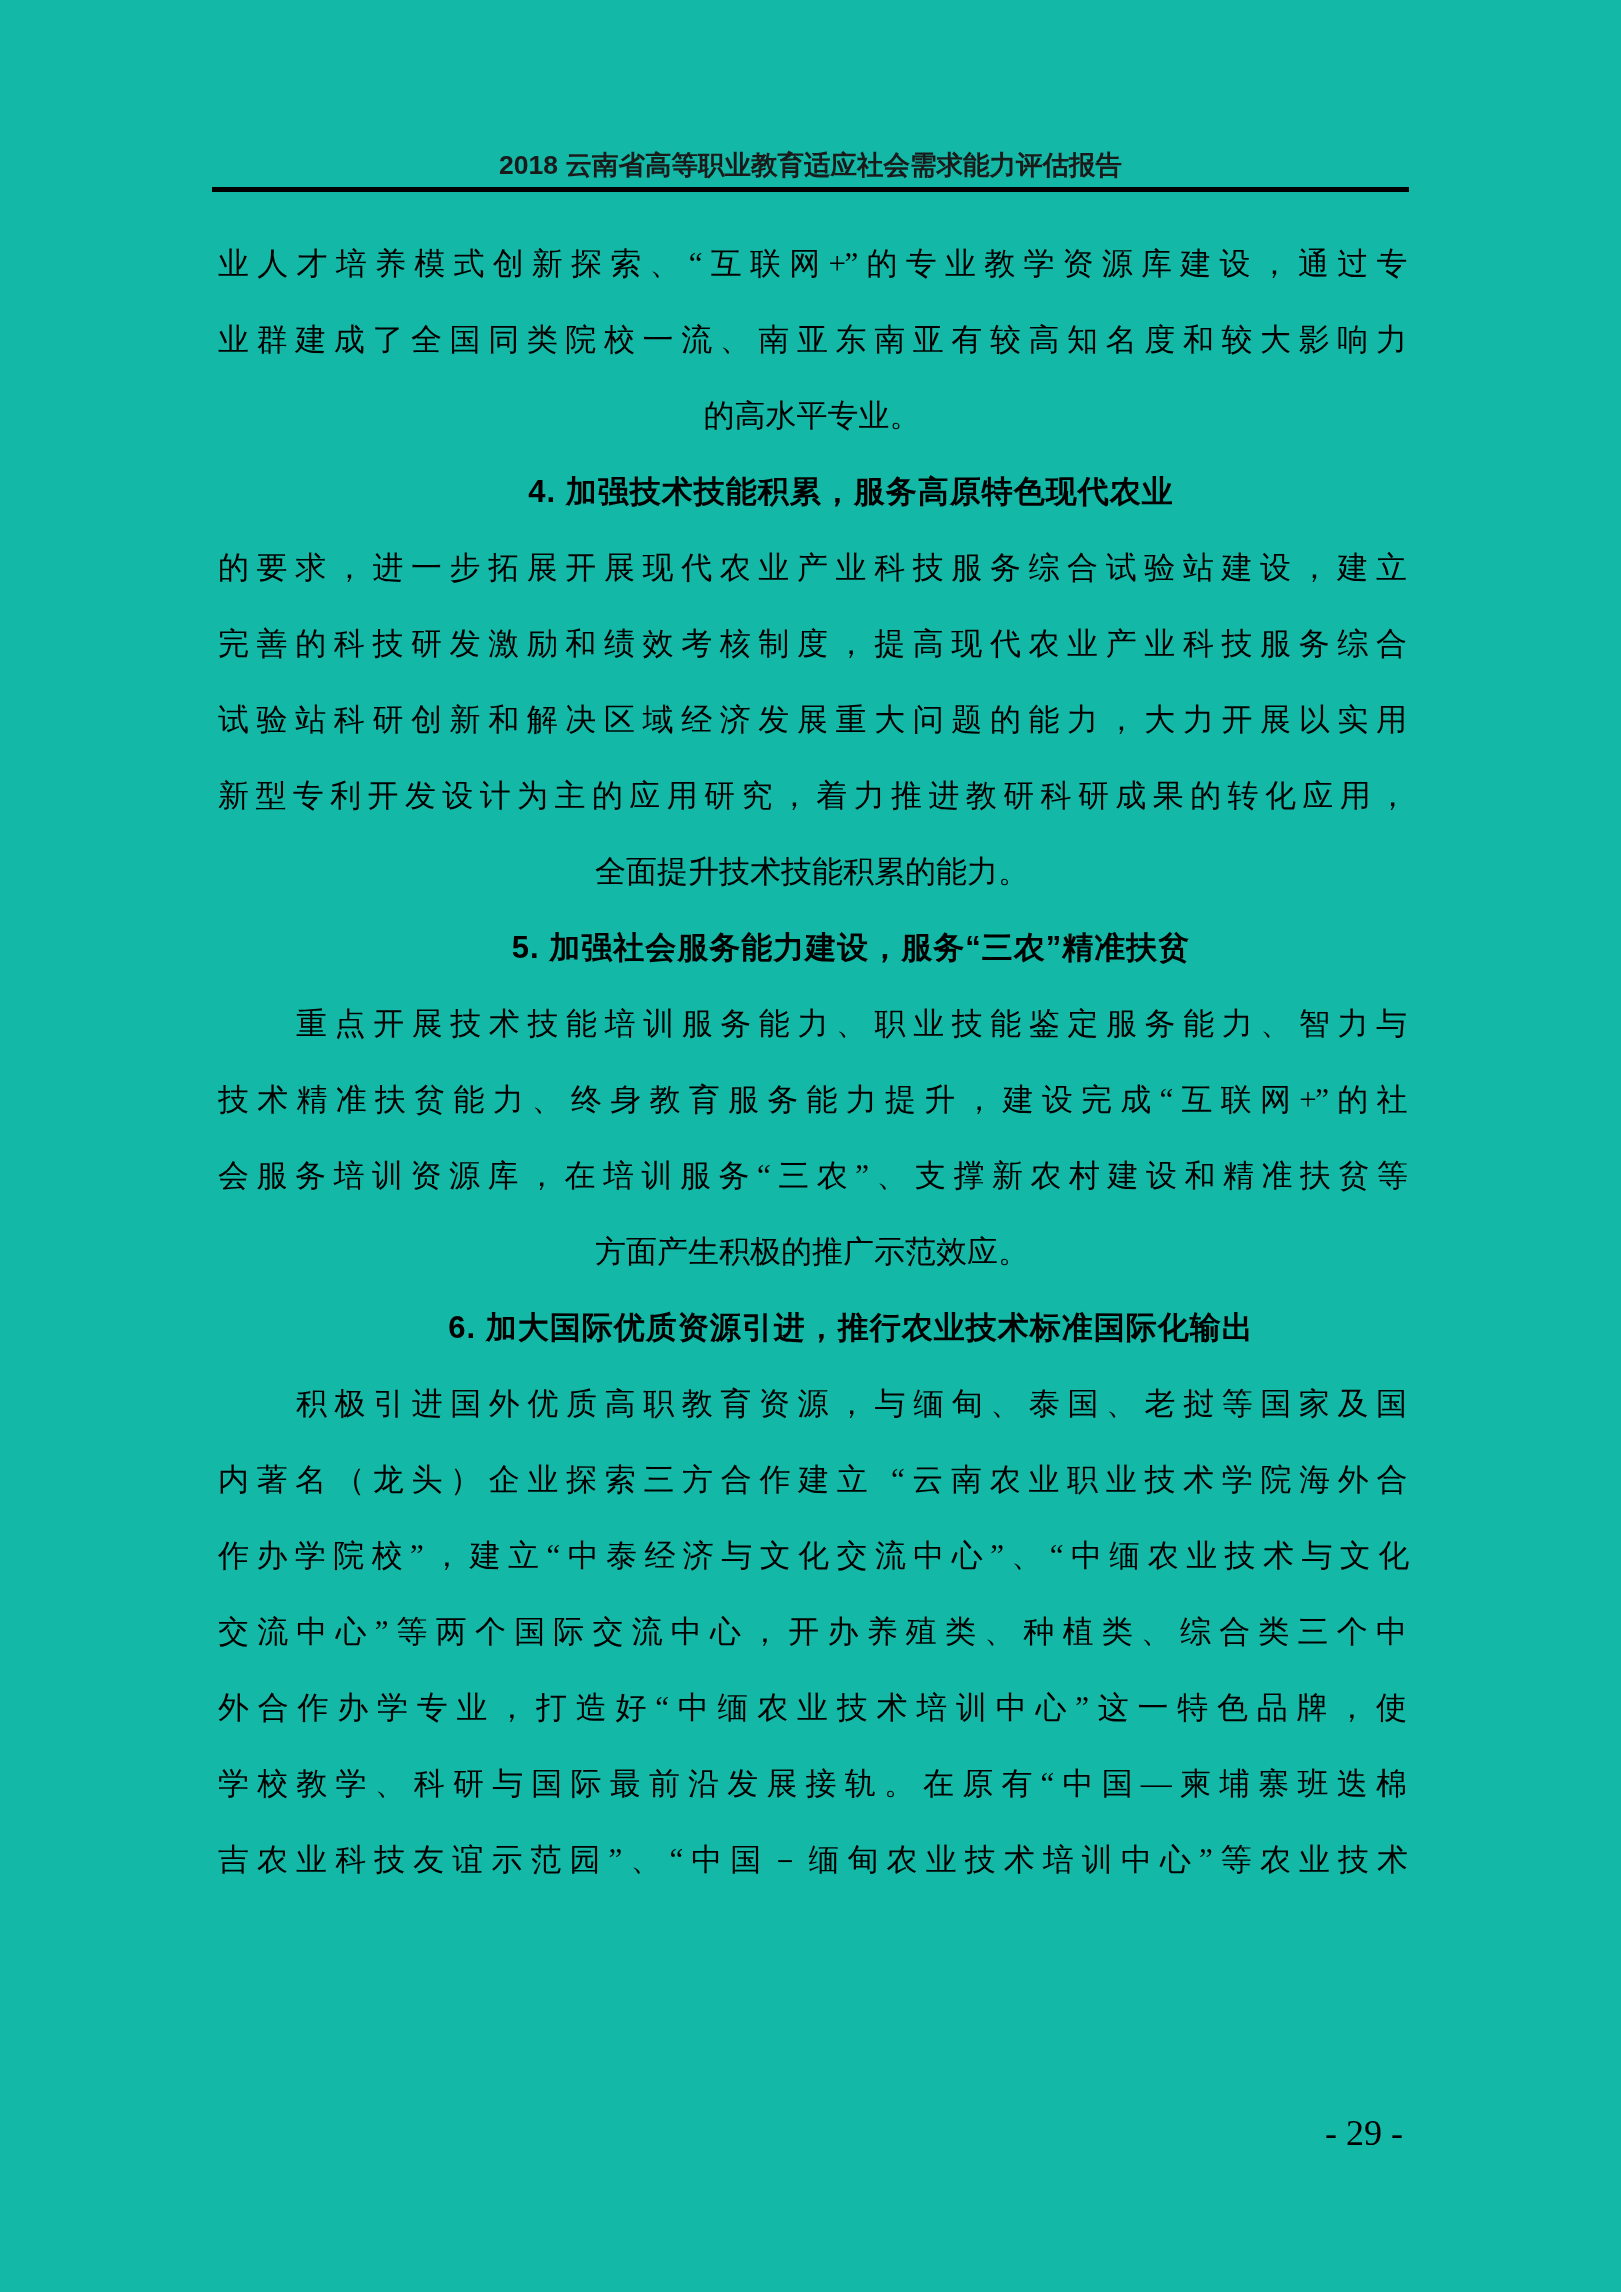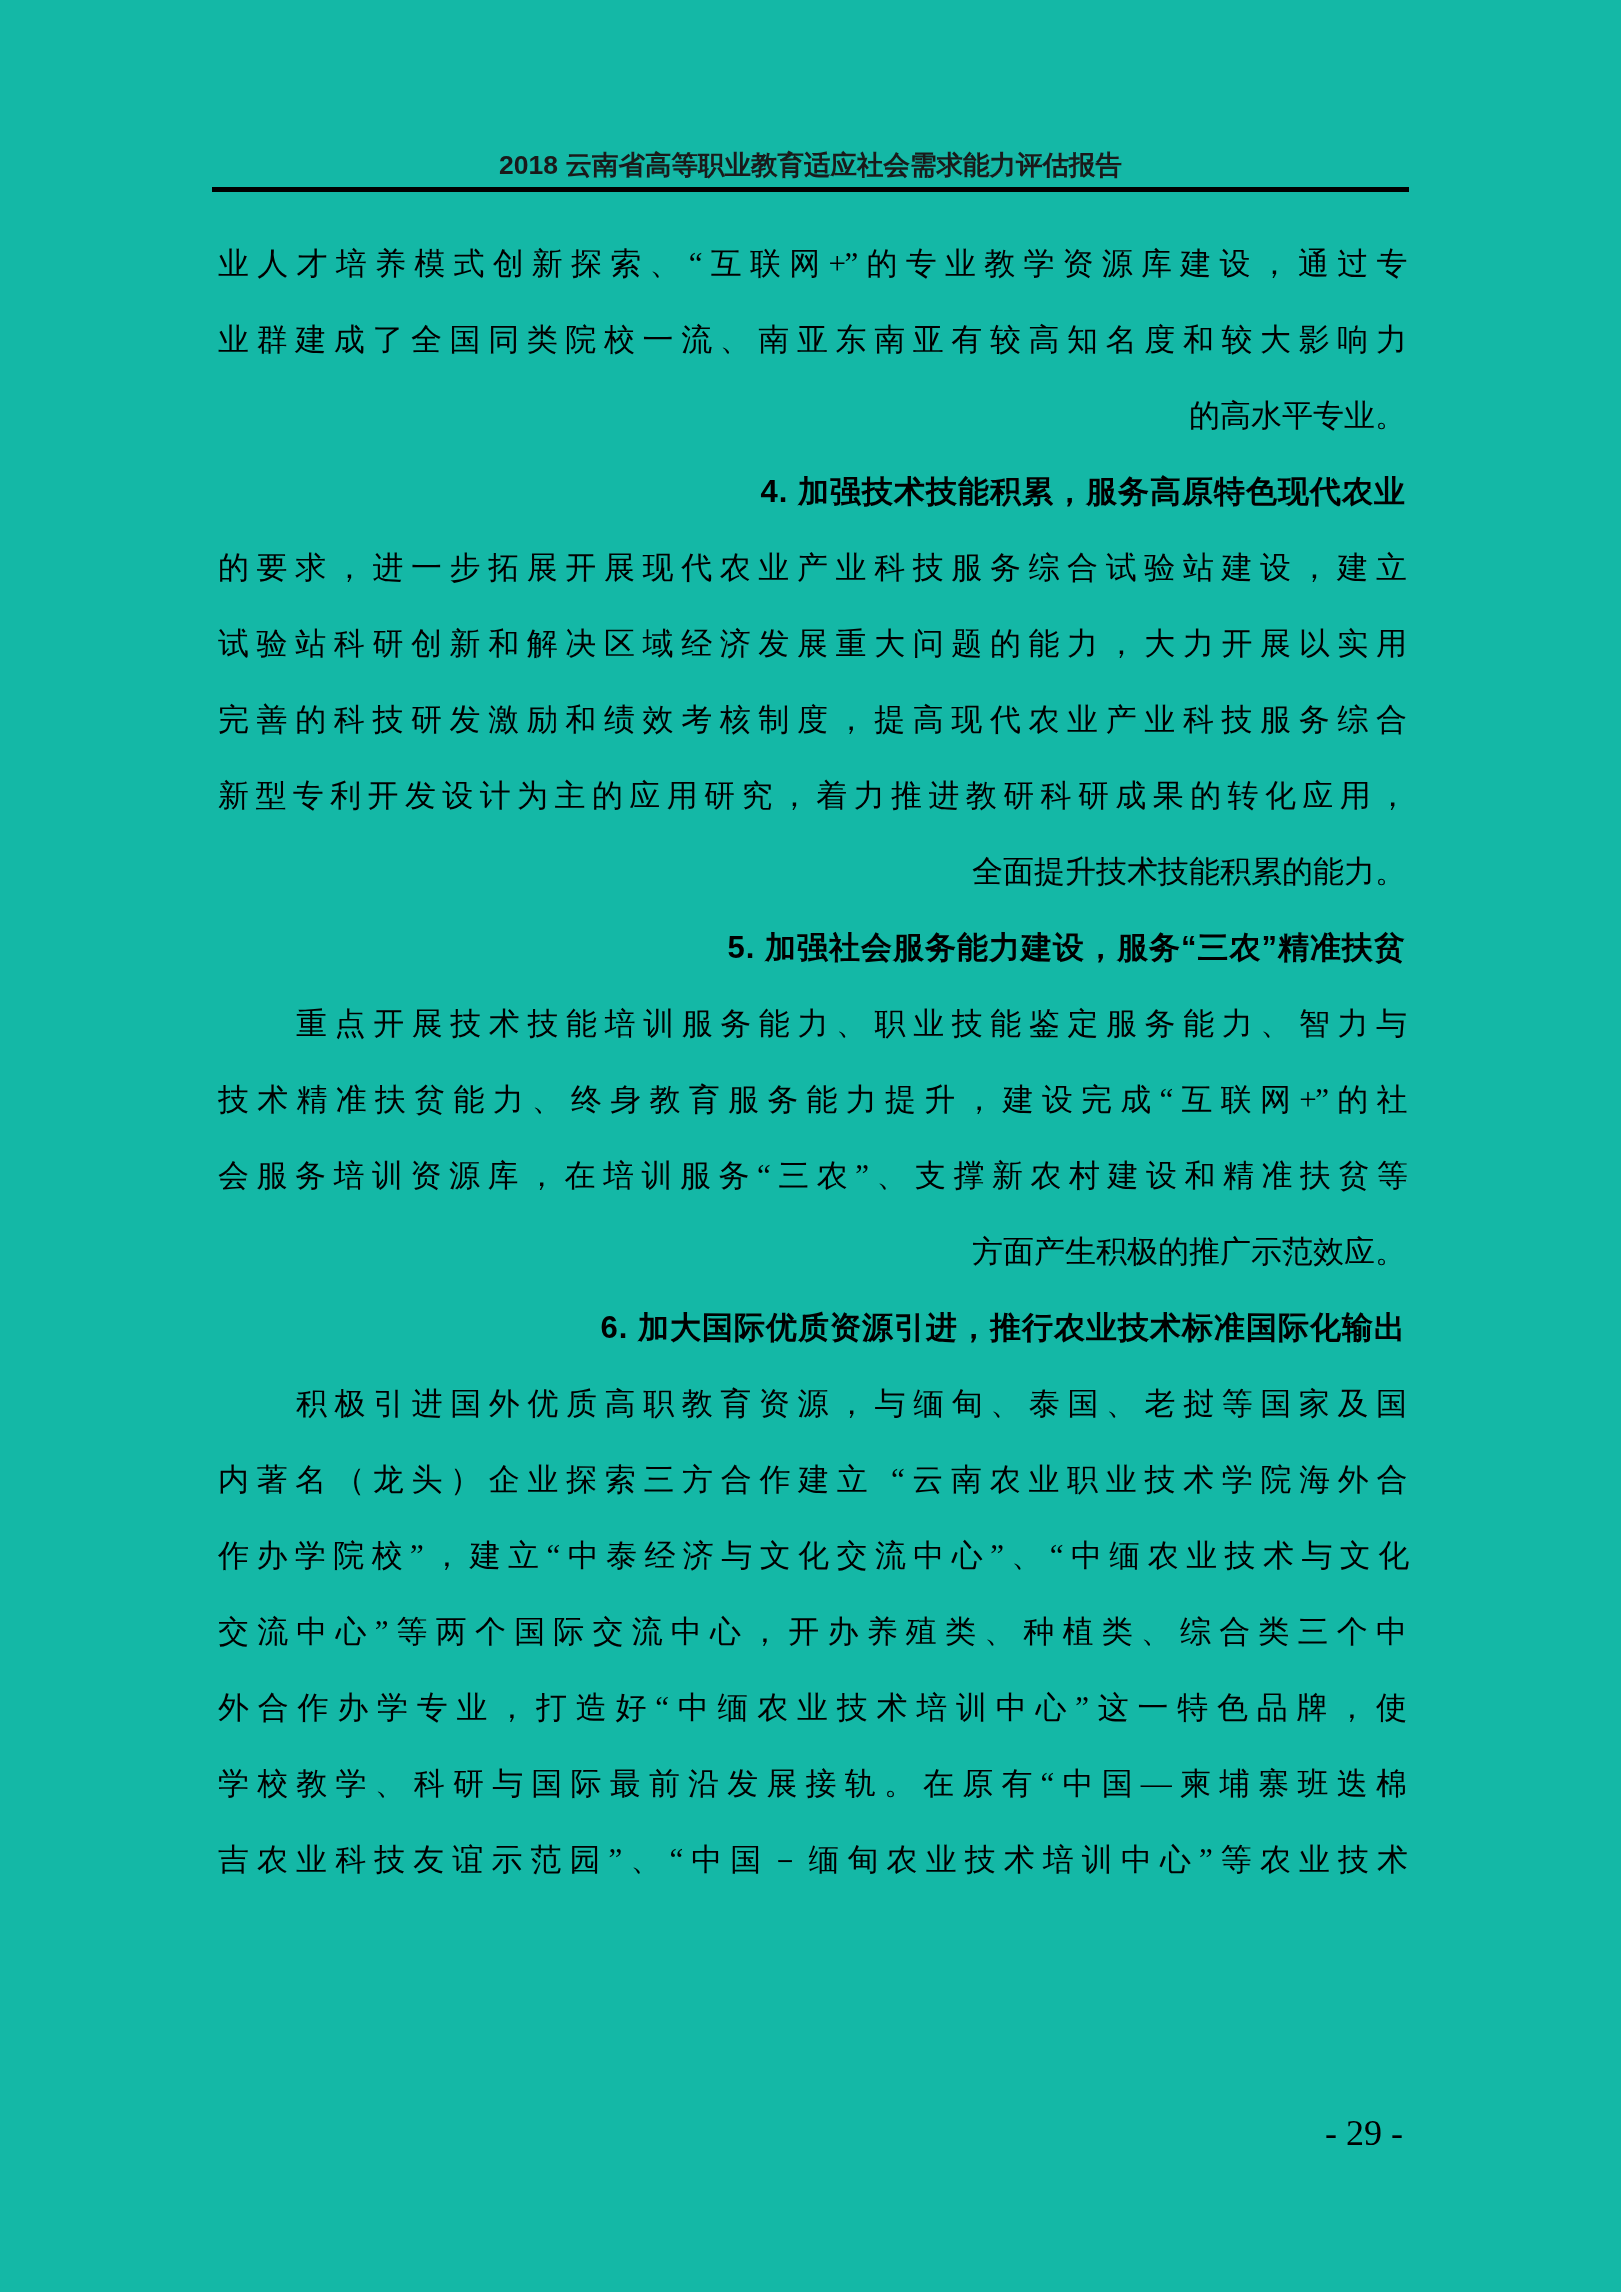--- a/index.html
+++ b/index.html
@@ -31,21 +31,21 @@
     position:absolute;
     top:226px; left:218px;
     width:1188px;
     font-family:"Liberation Serif","DejaVu Serif",serif;
     font-size:31px;
     line-height:76px;
   }
   .line {
     height:76px;
     white-space:nowrap;
-    text-align:right;
+    text-align:center;
   }
   .line.fill {
     white-space:normal;
     text-align:justify;
     text-align-last:justify;
   }
   .line.indent { padding-left:78px; }
   .line.heading {
     font-family:"Liberation Sans","DejaVu Sans",sans-serif;
     font-weight:bold;
@@ -68,22 +68,22 @@
   <div class="page-header">2018 云南省高等职业教育适应社会需求能力评估报告</div>
 
   <div class="header-rule"></div>
 
   <div class="doc-body">
       <div class="line fill" style="letter-spacing: -1.5px;">业人才培养模式创新探索、“互联网+”的专业教学资源库建设，通过专</div>
       <div class="line fill" style="letter-spacing: -0.9px;">业群建成了全国同类院校一流、南亚东南亚有较高知名度和较大影响力</div>
       <div class="line">的高水平专业。</div>
       <div class="line heading indent">4. 加强技术技能积累，服务高原特色现代农业</div>
       <div class="line fill" style="letter-spacing: -0.9px;">的要求，进一步拓展开展现代农业产业科技服务综合试验站建设，建立</div>
+      <div class="line fill" style="letter-spacing: -0.9px;">完善的科技研发激励和绩效考核制度，提高现代农业产业科技服务综合</div>
       <div class="line fill" style="letter-spacing: -0.9px;">试验站科研创新和解决区域经济发展重大问题的能力，大力开展以实用</div>
-      <div class="line fill" style="letter-spacing: -0.9px;">完善的科技研发激励和绩效考核制度，提高现代农业产业科技服务综合</div>
       <div class="line fill" style="letter-spacing: -2.1px;">新型专利开发设计为主的应用研究，着力推进教研科研成果的转化应用，</div>
       <div class="line">全面提升技术技能积累的能力。</div>
       <div class="line heading indent">5. 加强社会服务能力建设，服务“三农”精准扶贫</div>
       <div class="line indent fill" style="letter-spacing: -1px;">重点开展技术技能培训服务能力、职业技能鉴定服务能力、智力与</div>
       <div class="line fill" style="letter-spacing: -1.5px;">技术精准扶贫能力、终身教育服务能力提升，建设完成“互联网+”的社</div>
       <div class="line fill" style="letter-spacing: -2.1px;">会服务培训资源库，在培训服务“三农”、支撑新农村建设和精准扶贫等</div>
       <div class="line">方面产生积极的推广示范效应。</div>
       <div class="line heading indent">6. 加大国际优质资源引进，推行农业技术标准国际化输出</div>
       <div class="line indent fill" style="letter-spacing: -1px;">积极引进国外优质高职教育资源，与缅甸、泰国、老挝等国家及国</div>
       <div class="line fill" style="letter-spacing: -1.5px;">内著名（龙头）企业探索三方合作建立 “云南农业职业技术学院海外合</div>

